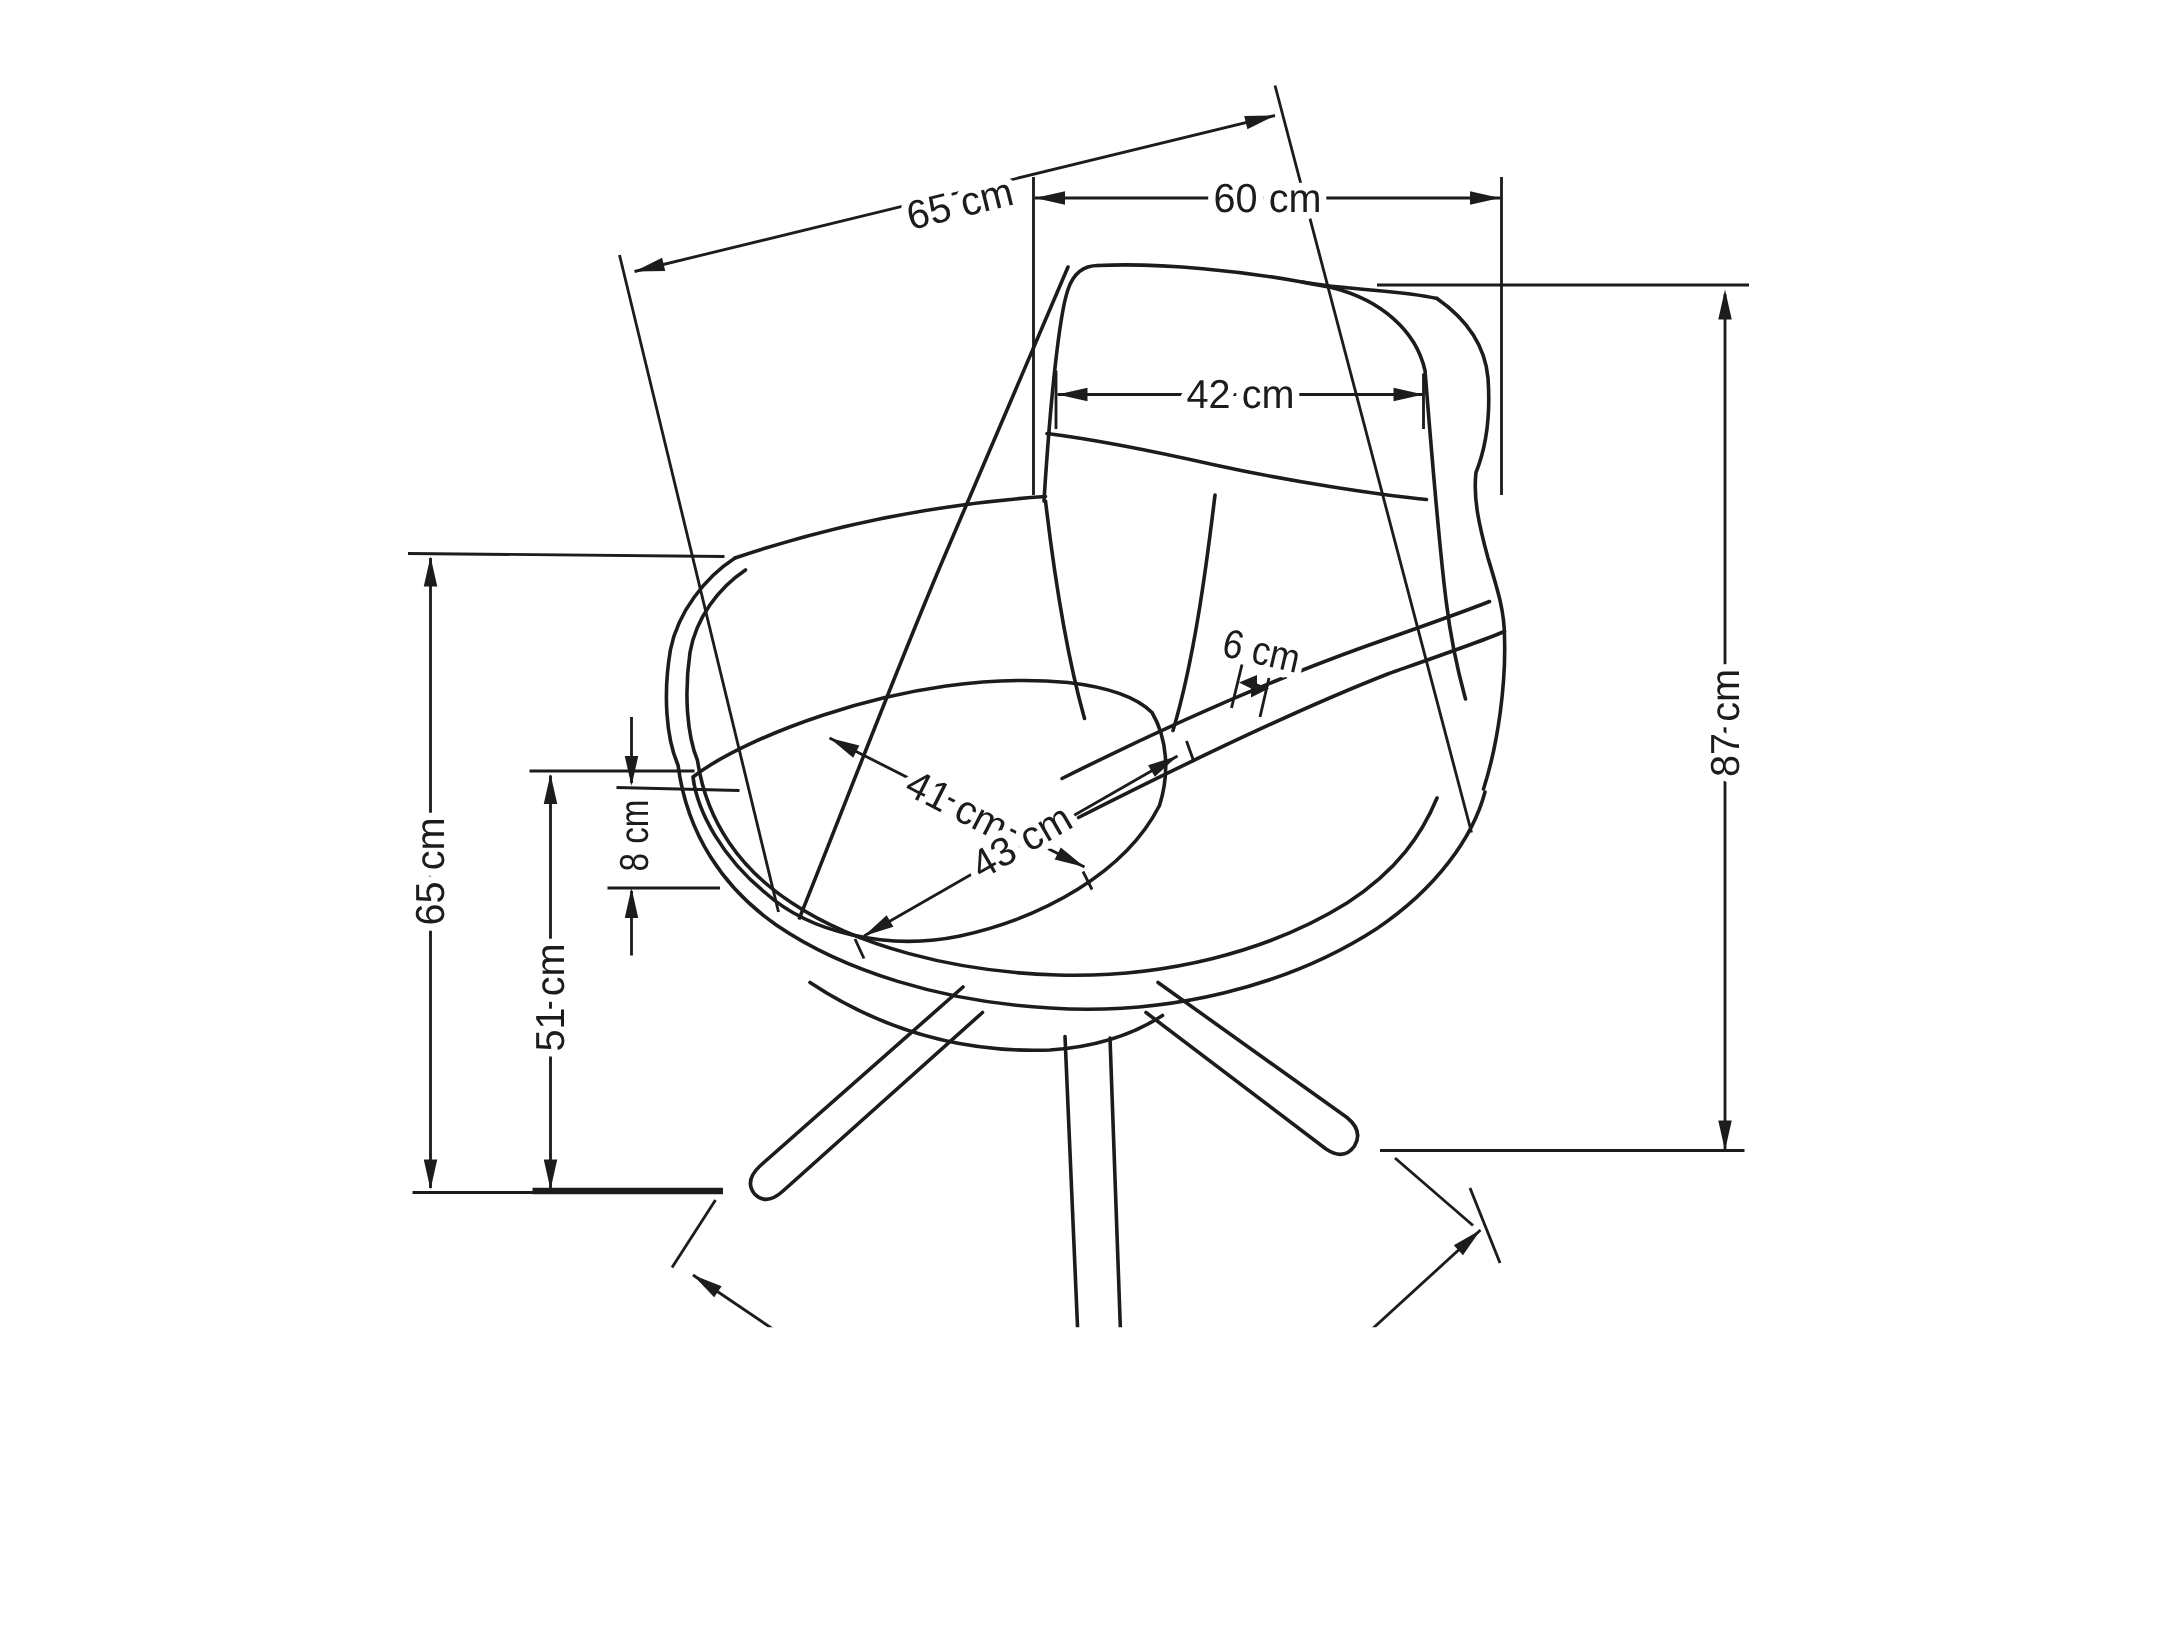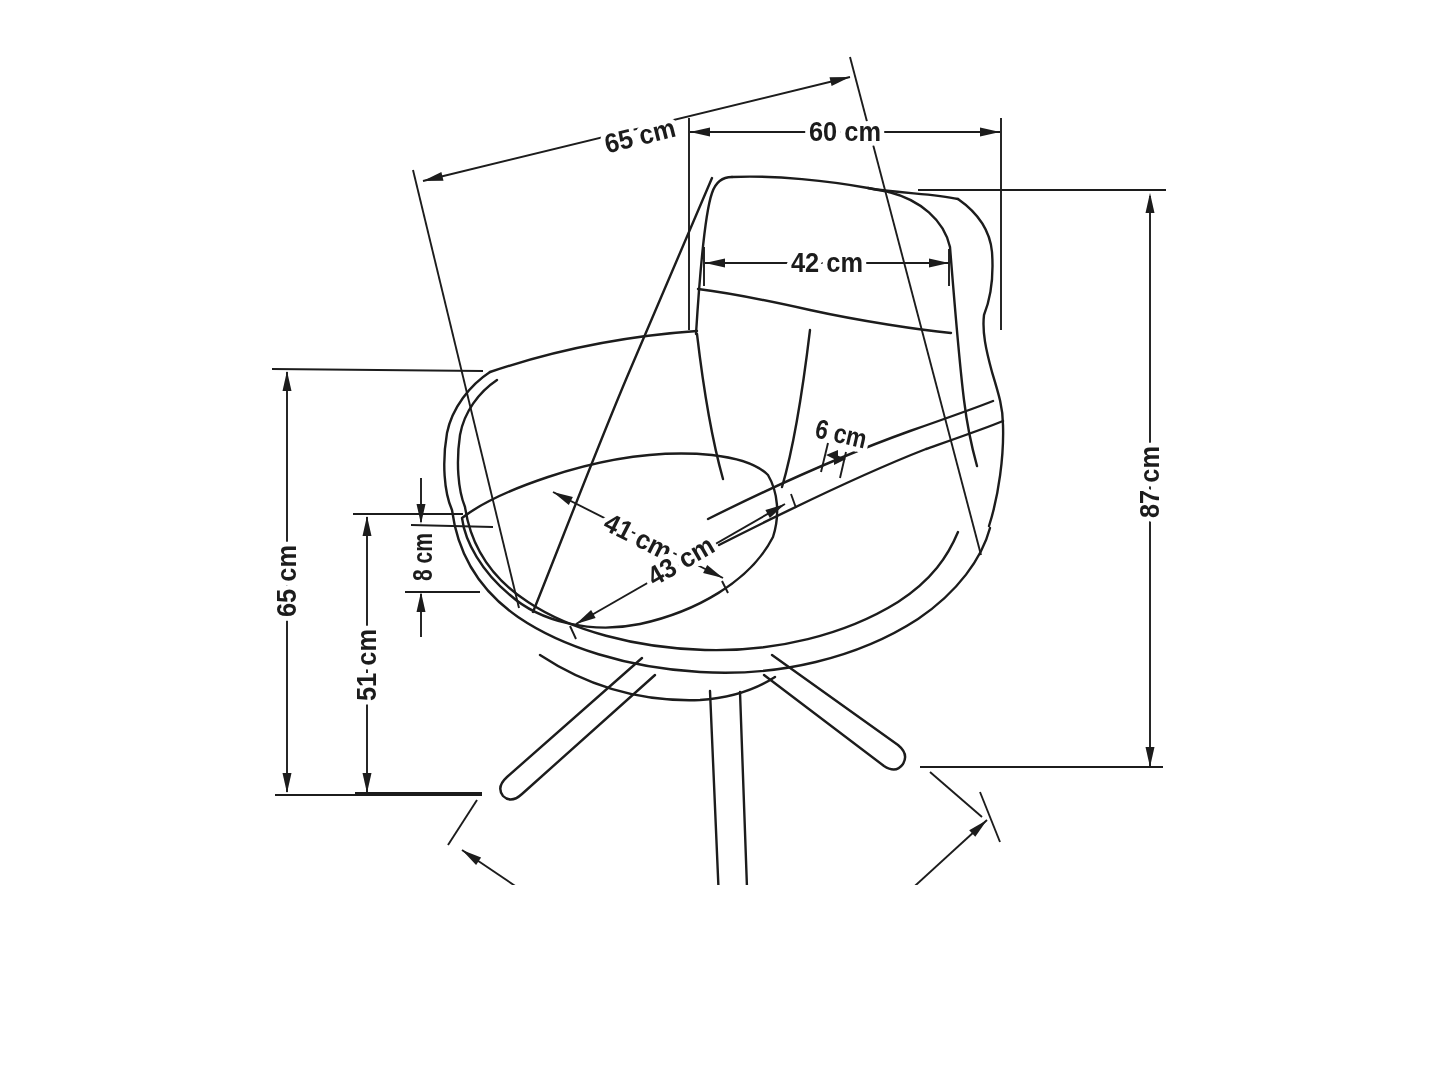--- a/index.html
+++ b/index.html
@@ -7,21 +7,20 @@
     padding: 0;
     background: #ffffff;
     font-family: "Liberation Sans", sans-serif;
   }
   .stage {
     position: relative;
     width: 1445px;
     height: 885px;
     background: #ffffff;
     overflow: hidden;
-    font-weight: bold;
   }
   svg { display: block; }
   .chair-line {
     fill: none;
     stroke: #1c1c1c;
     stroke-width: 2.4;
     stroke-linecap: round;
     stroke-linejoin: round;
   }
   .dim-line {

